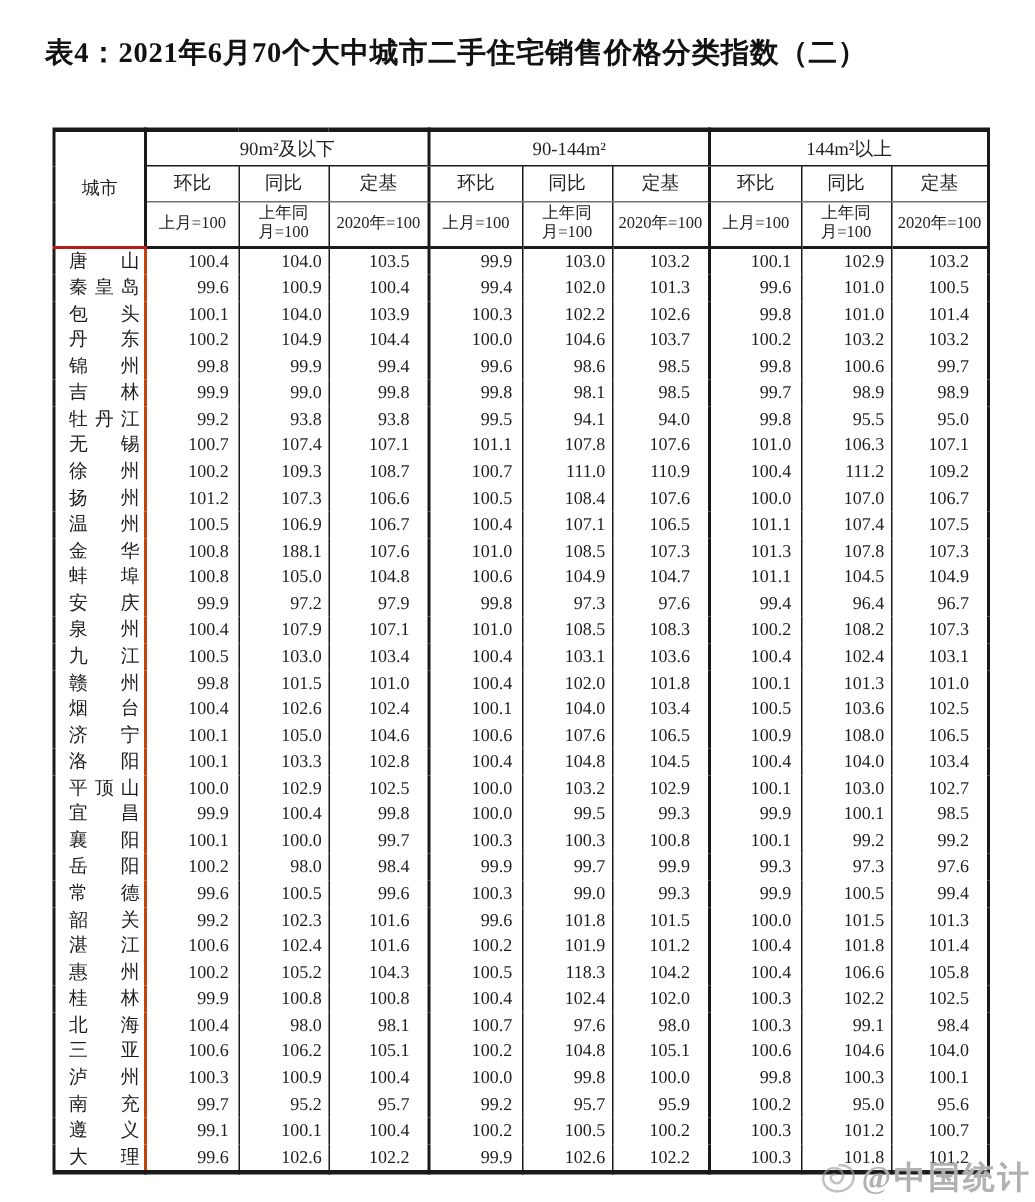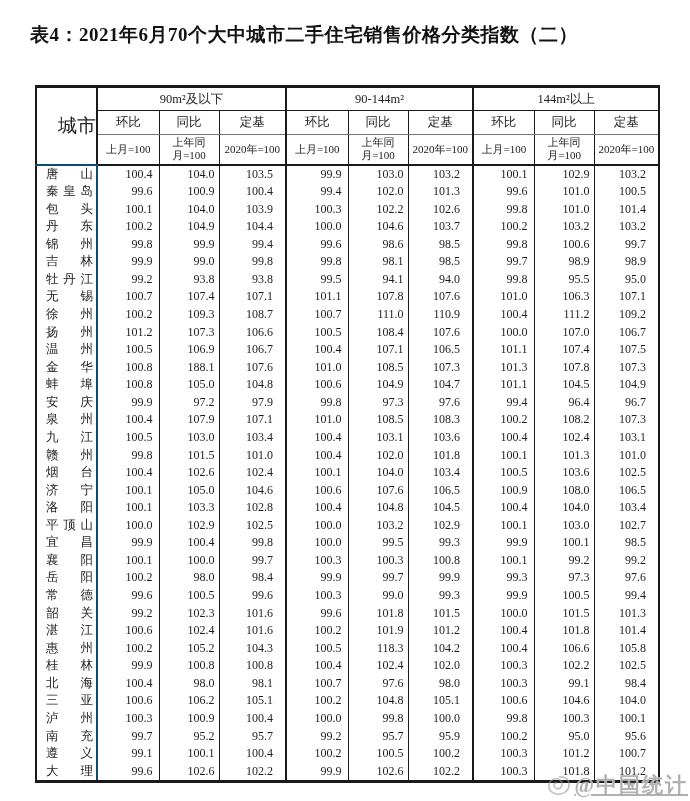--- a/index.html
+++ b/index.html
@@ -32,24 +32,23 @@
     border-right: 2px solid #1a1a1a;
   }
   th, td {
     font-weight: normal;
     overflow: hidden;
     white-space: nowrap;
   }
   
   thead th { text-align: center; vertical-align: middle; color: #222; }
   .city-col-header {
-    font-size: 19px;
+    font-size: 12px;
     border-right: 2px solid #1a1a1a;
-    border-bottom: 2px solid #0c4a6e;
-    text-align: right;
+    border-bottom: 2px solid #b91c1c;
   }
   .group-header {
     font-size: 12.5px;
     height: 24px;
     border-bottom: 1px solid #1a1a1a;
     border-right: 2px solid #1a1a1a;
     text-align: center;
   }
   .metric-header {
     font-size: 12.5px;
@@ -71,21 +70,21 @@
   
   tbody td {
     height: 17.57px;
     font-size: 12px;
     line-height: 17.57px;
     vertical-align: middle;
     color: #1d1d1d;
   }
   td.city-cell {
     padding-left: 9px;
-    border-right: 2px solid #0c4a6e;
+    border-right: 2px solid #c2410c;
     font-size: 12.5px;
   }
   .city-name {
     display: inline-block;
     width: 47px;
     text-align: justify;
     text-align-last: justify;
   }
   td.num {
     text-align: right;
@@ -105,21 +104,20 @@
     right: 2px; bottom: 2px;
     display: flex;
     align-items: center;
     gap: 2px;
     color: rgba(158,158,158,0.8);
     font-size: 21px;
     font-weight: 700;
     letter-spacing: 2px;
     text-shadow: 0 0 1px #ffffff;
     user-select: none;
-    text-decoration: underline;
   }
   .watermark svg { display: block; opacity: 0.75; }
 </style>
 </head>
 <body>
 
 <div class="page-title">表4：2021年6月70个大中城市二手住宅销售价格分类指数（二）</div>
 
 <table class="price-index">
   <colgroup>

